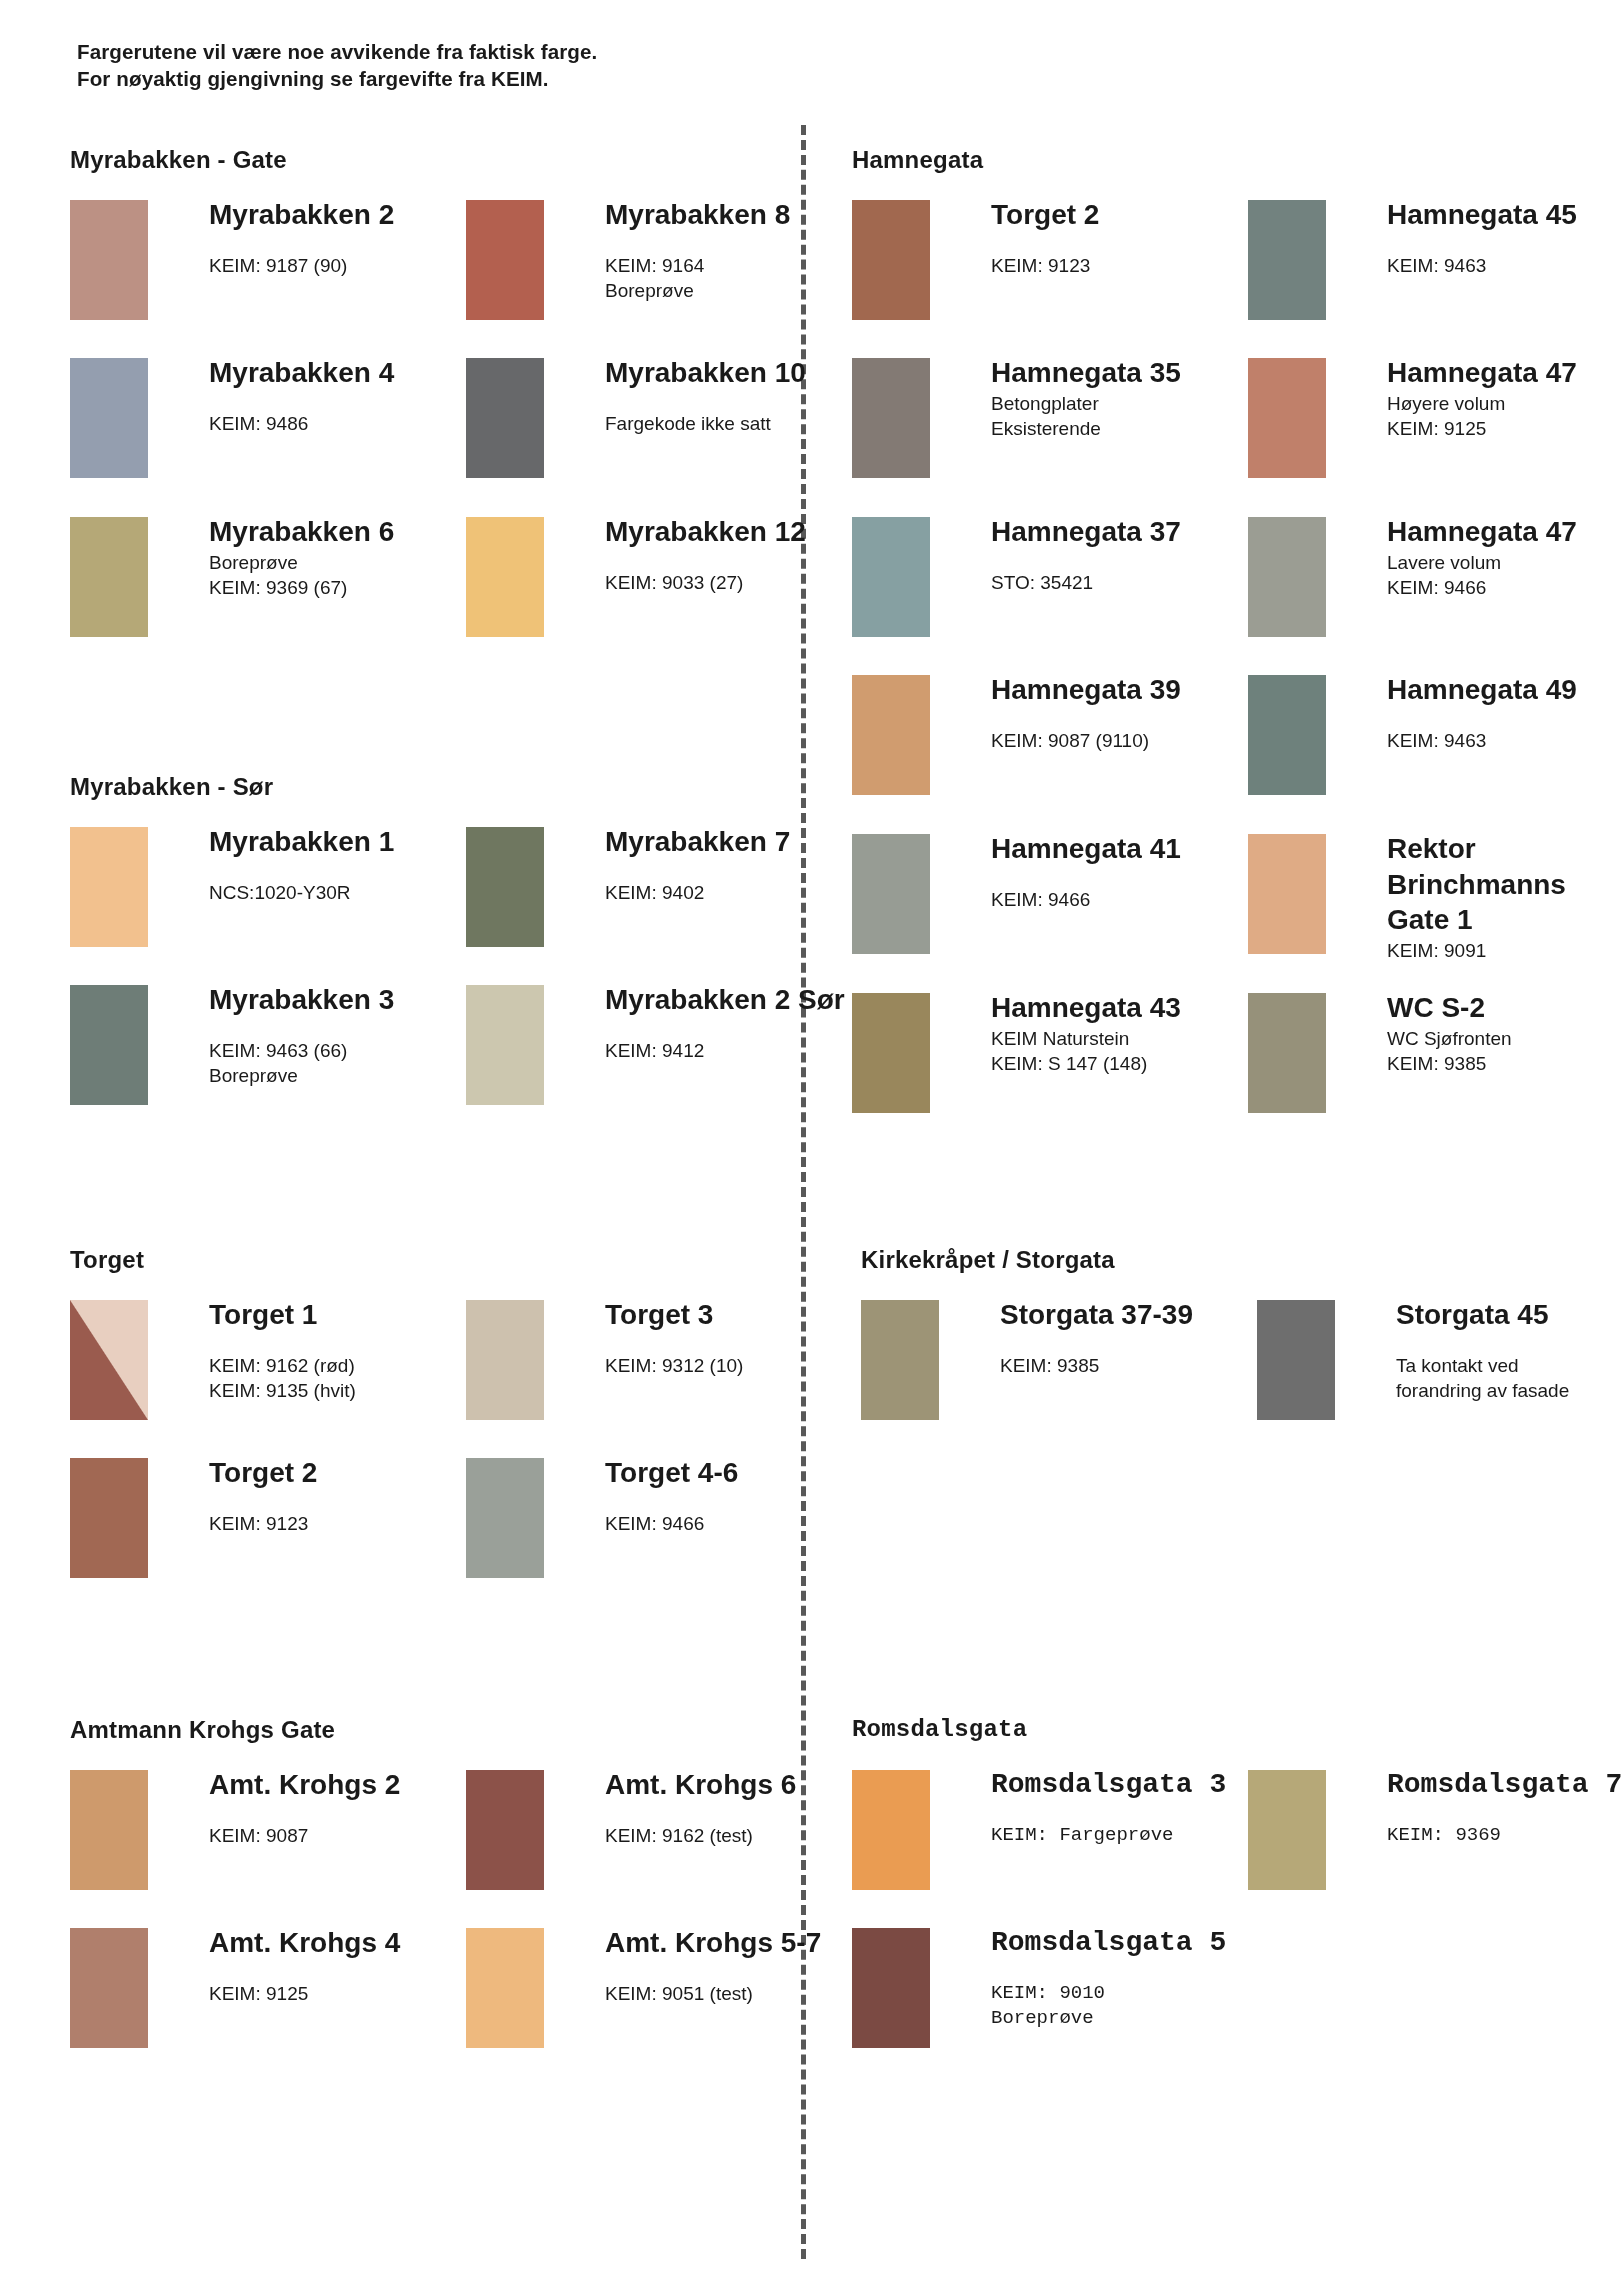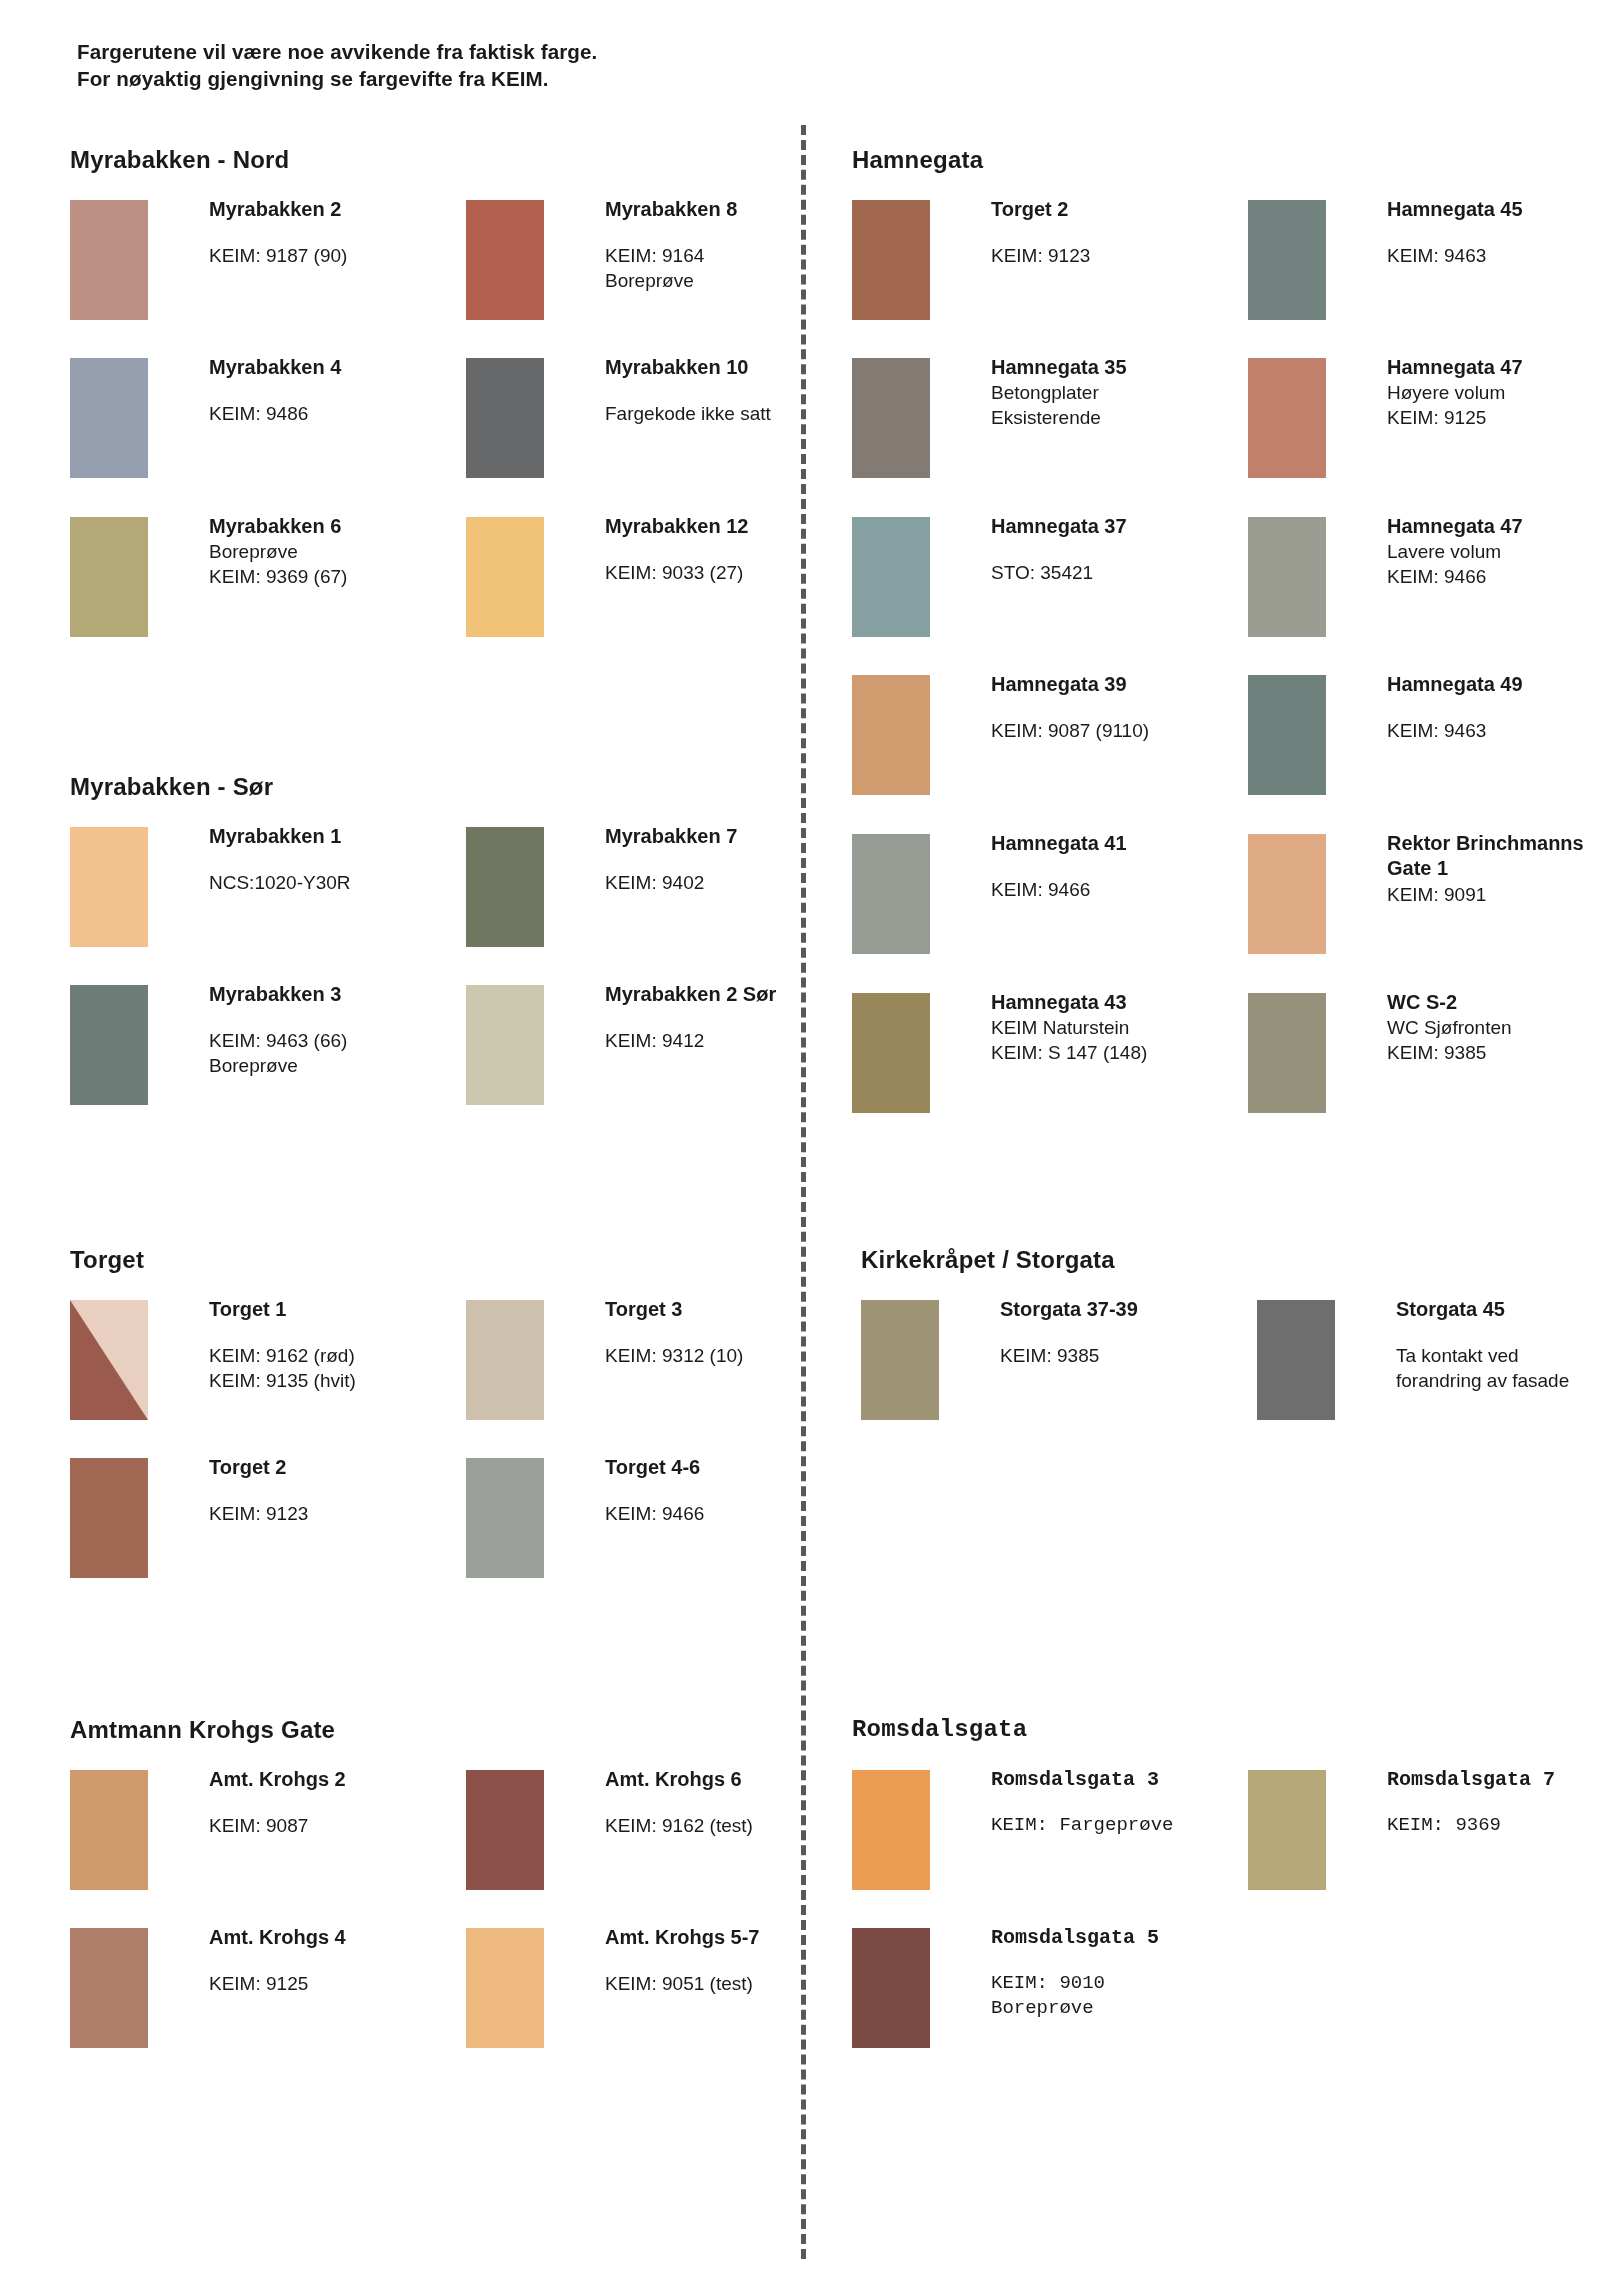--- a/index.html
+++ b/index.html
@@ -72,21 +72,21 @@
     height: 120px;
   }
 
   .entry-text {
     position: absolute;
     left: 139px;
     top: -3.2px;
     width: 262px;
   }
   .entry-name {
-    font-size: 20px;
+    font-size: 28px;
     font-weight: bold;
     line-height: 1.28;
     white-space: pre-line;
     margin: 0;
   }
   .entry-desc {
     font-size: 19px;
     font-weight: normal;
     line-height: 1.32;
     white-space: pre-line;
@@ -101,21 +101,21 @@
 
   <div id="disclaimer">
     <div>Fargerutene vil være noe avvikende fra faktisk farge.</div>
     <div>For nøyaktig gjengivning se fargevifte fra KEIM.</div>
   </div>
 
   <div id="divider"></div>
 
   <div class="col" id="col-left">
       <div class="section" style="left: 70px; top: 146px;">
-        <div class="section-title">Myrabakken - Nord</div>
+        <div class="section-title">Myrabakken - Gate</div>
         <div class="entry" style="left: 0px; top: 54px;">
           <div class="swatch" style="background: rgb(188, 145, 132);"></div>
           <div class="entry-text">
             <div class="entry-name">Myrabakken 2</div>
             <div class="entry-desc gap">KEIM: 9187 (90)</div>
           </div>
         </div>
         <div class="entry" style="left: 396px; top: 54px;">
           <div class="swatch" style="background: rgb(179, 96, 79);"></div>
           <div class="entry-text">

